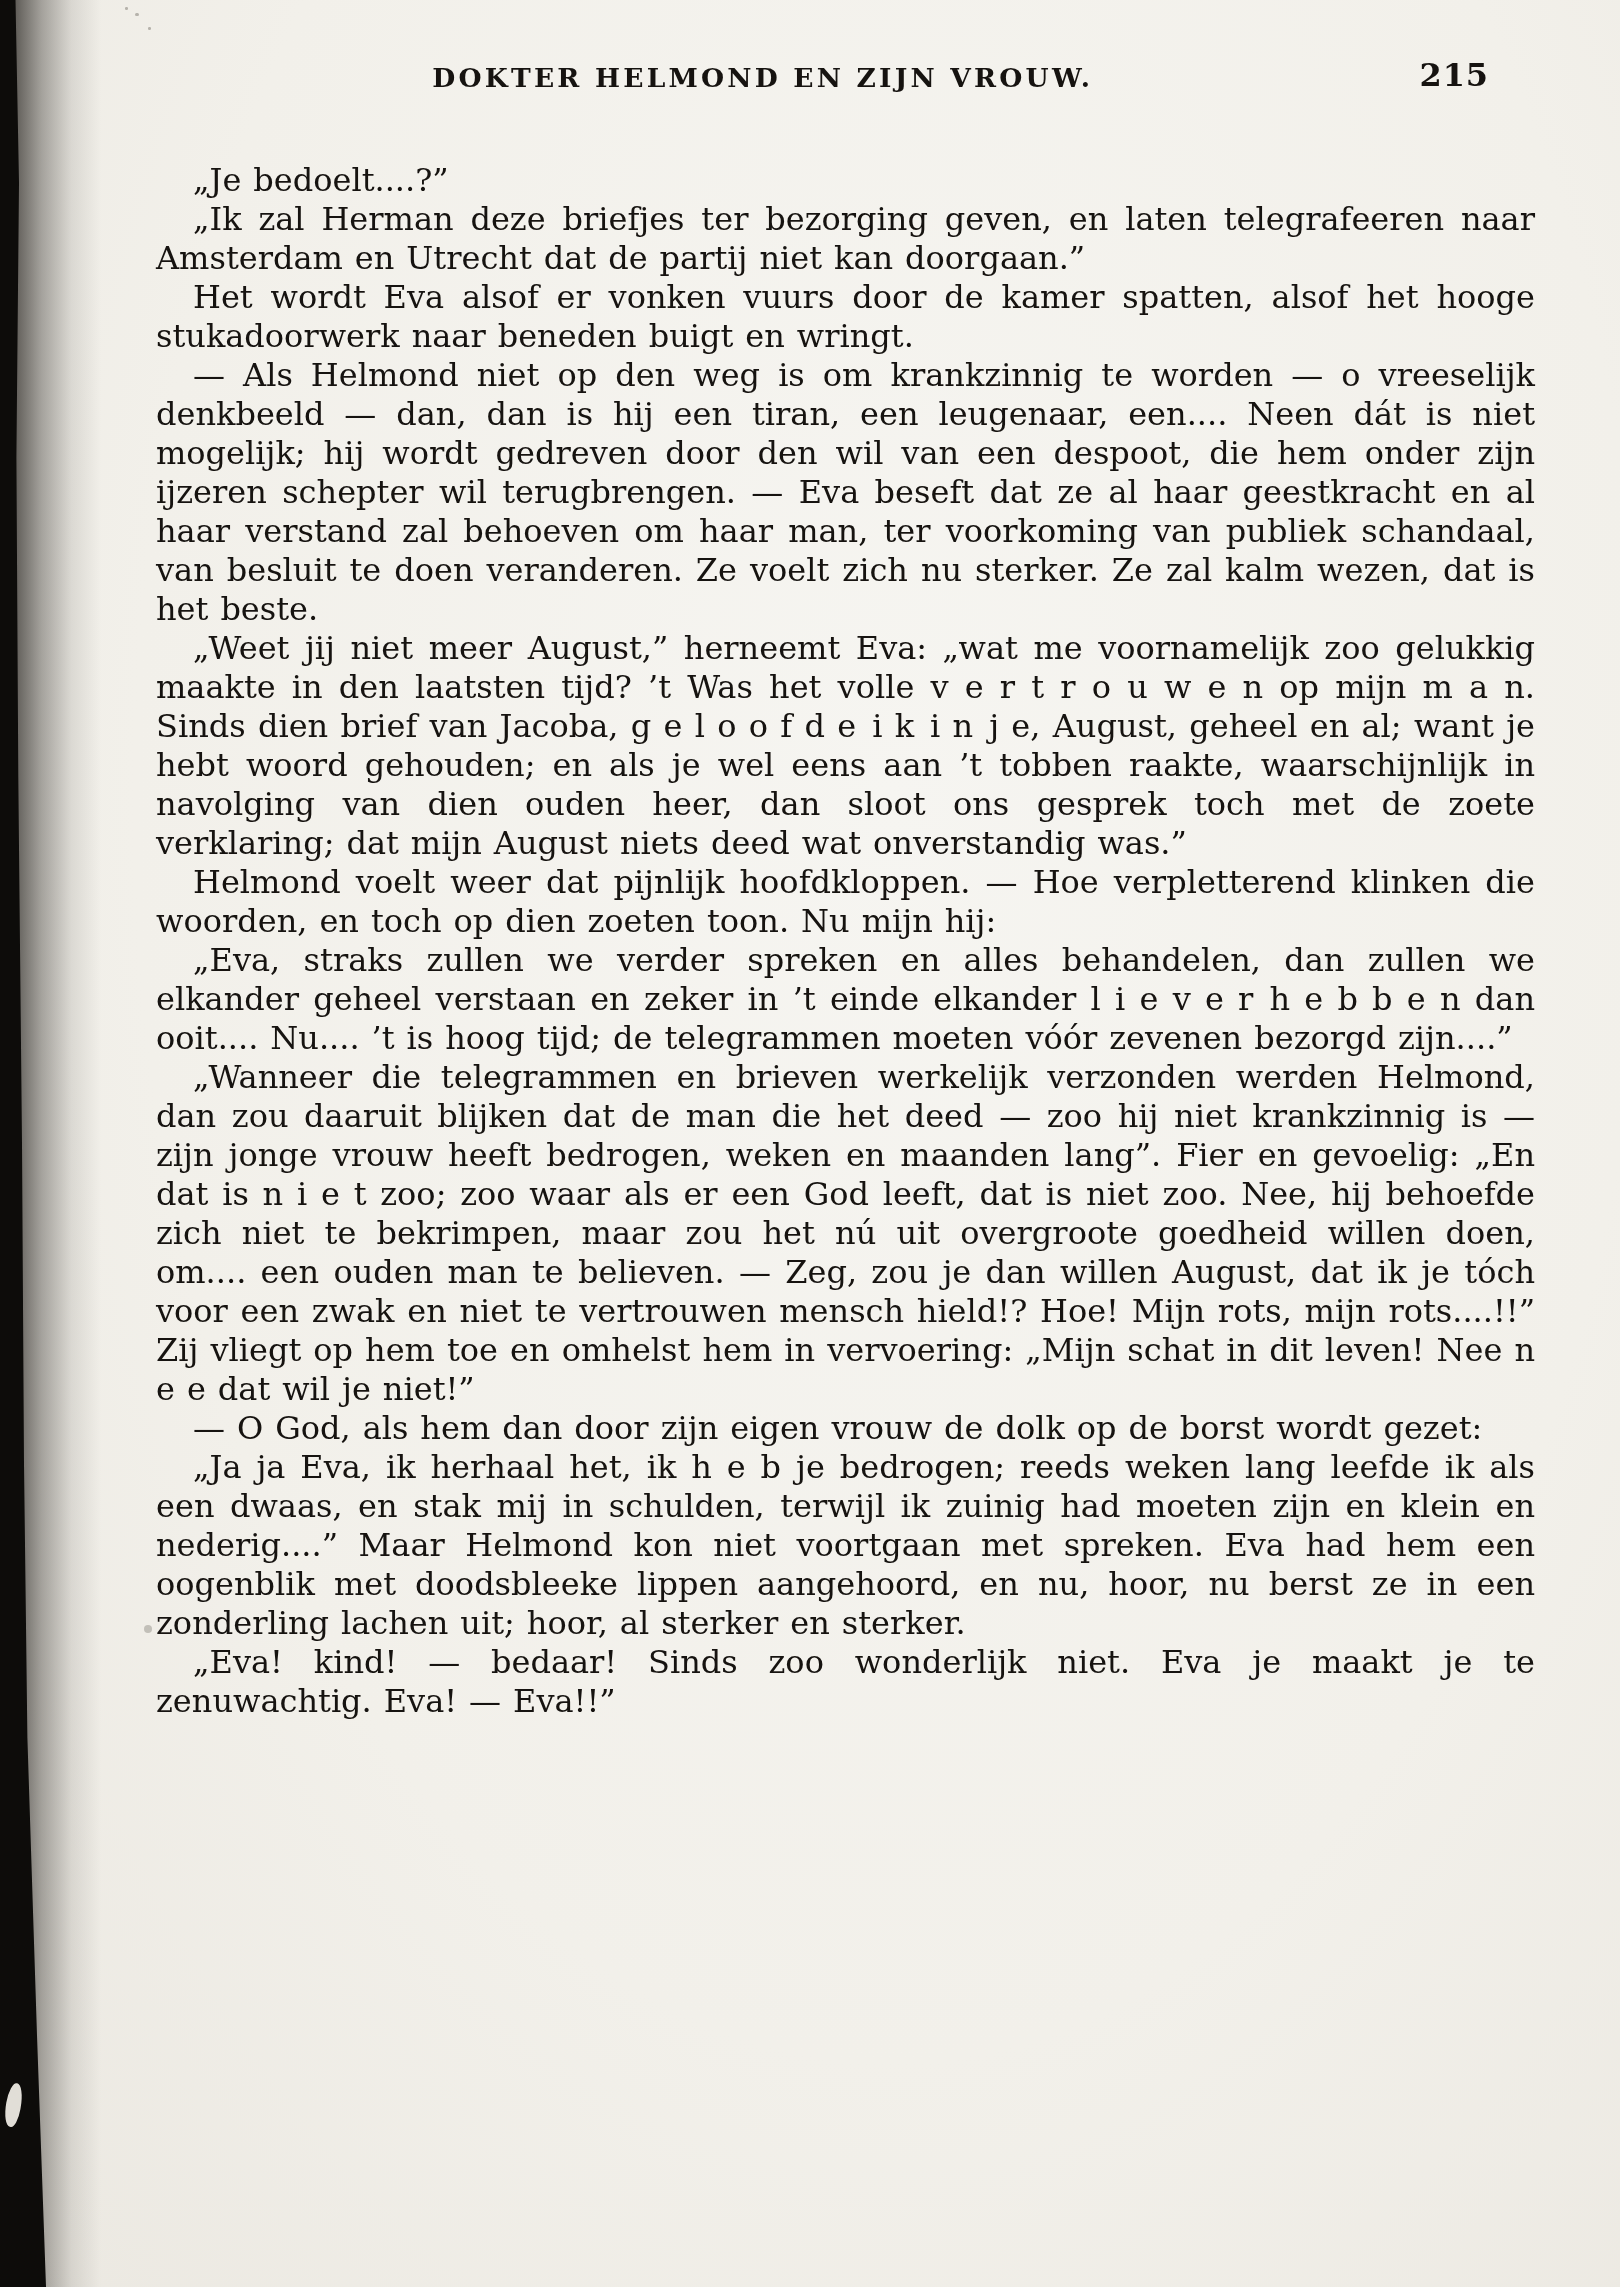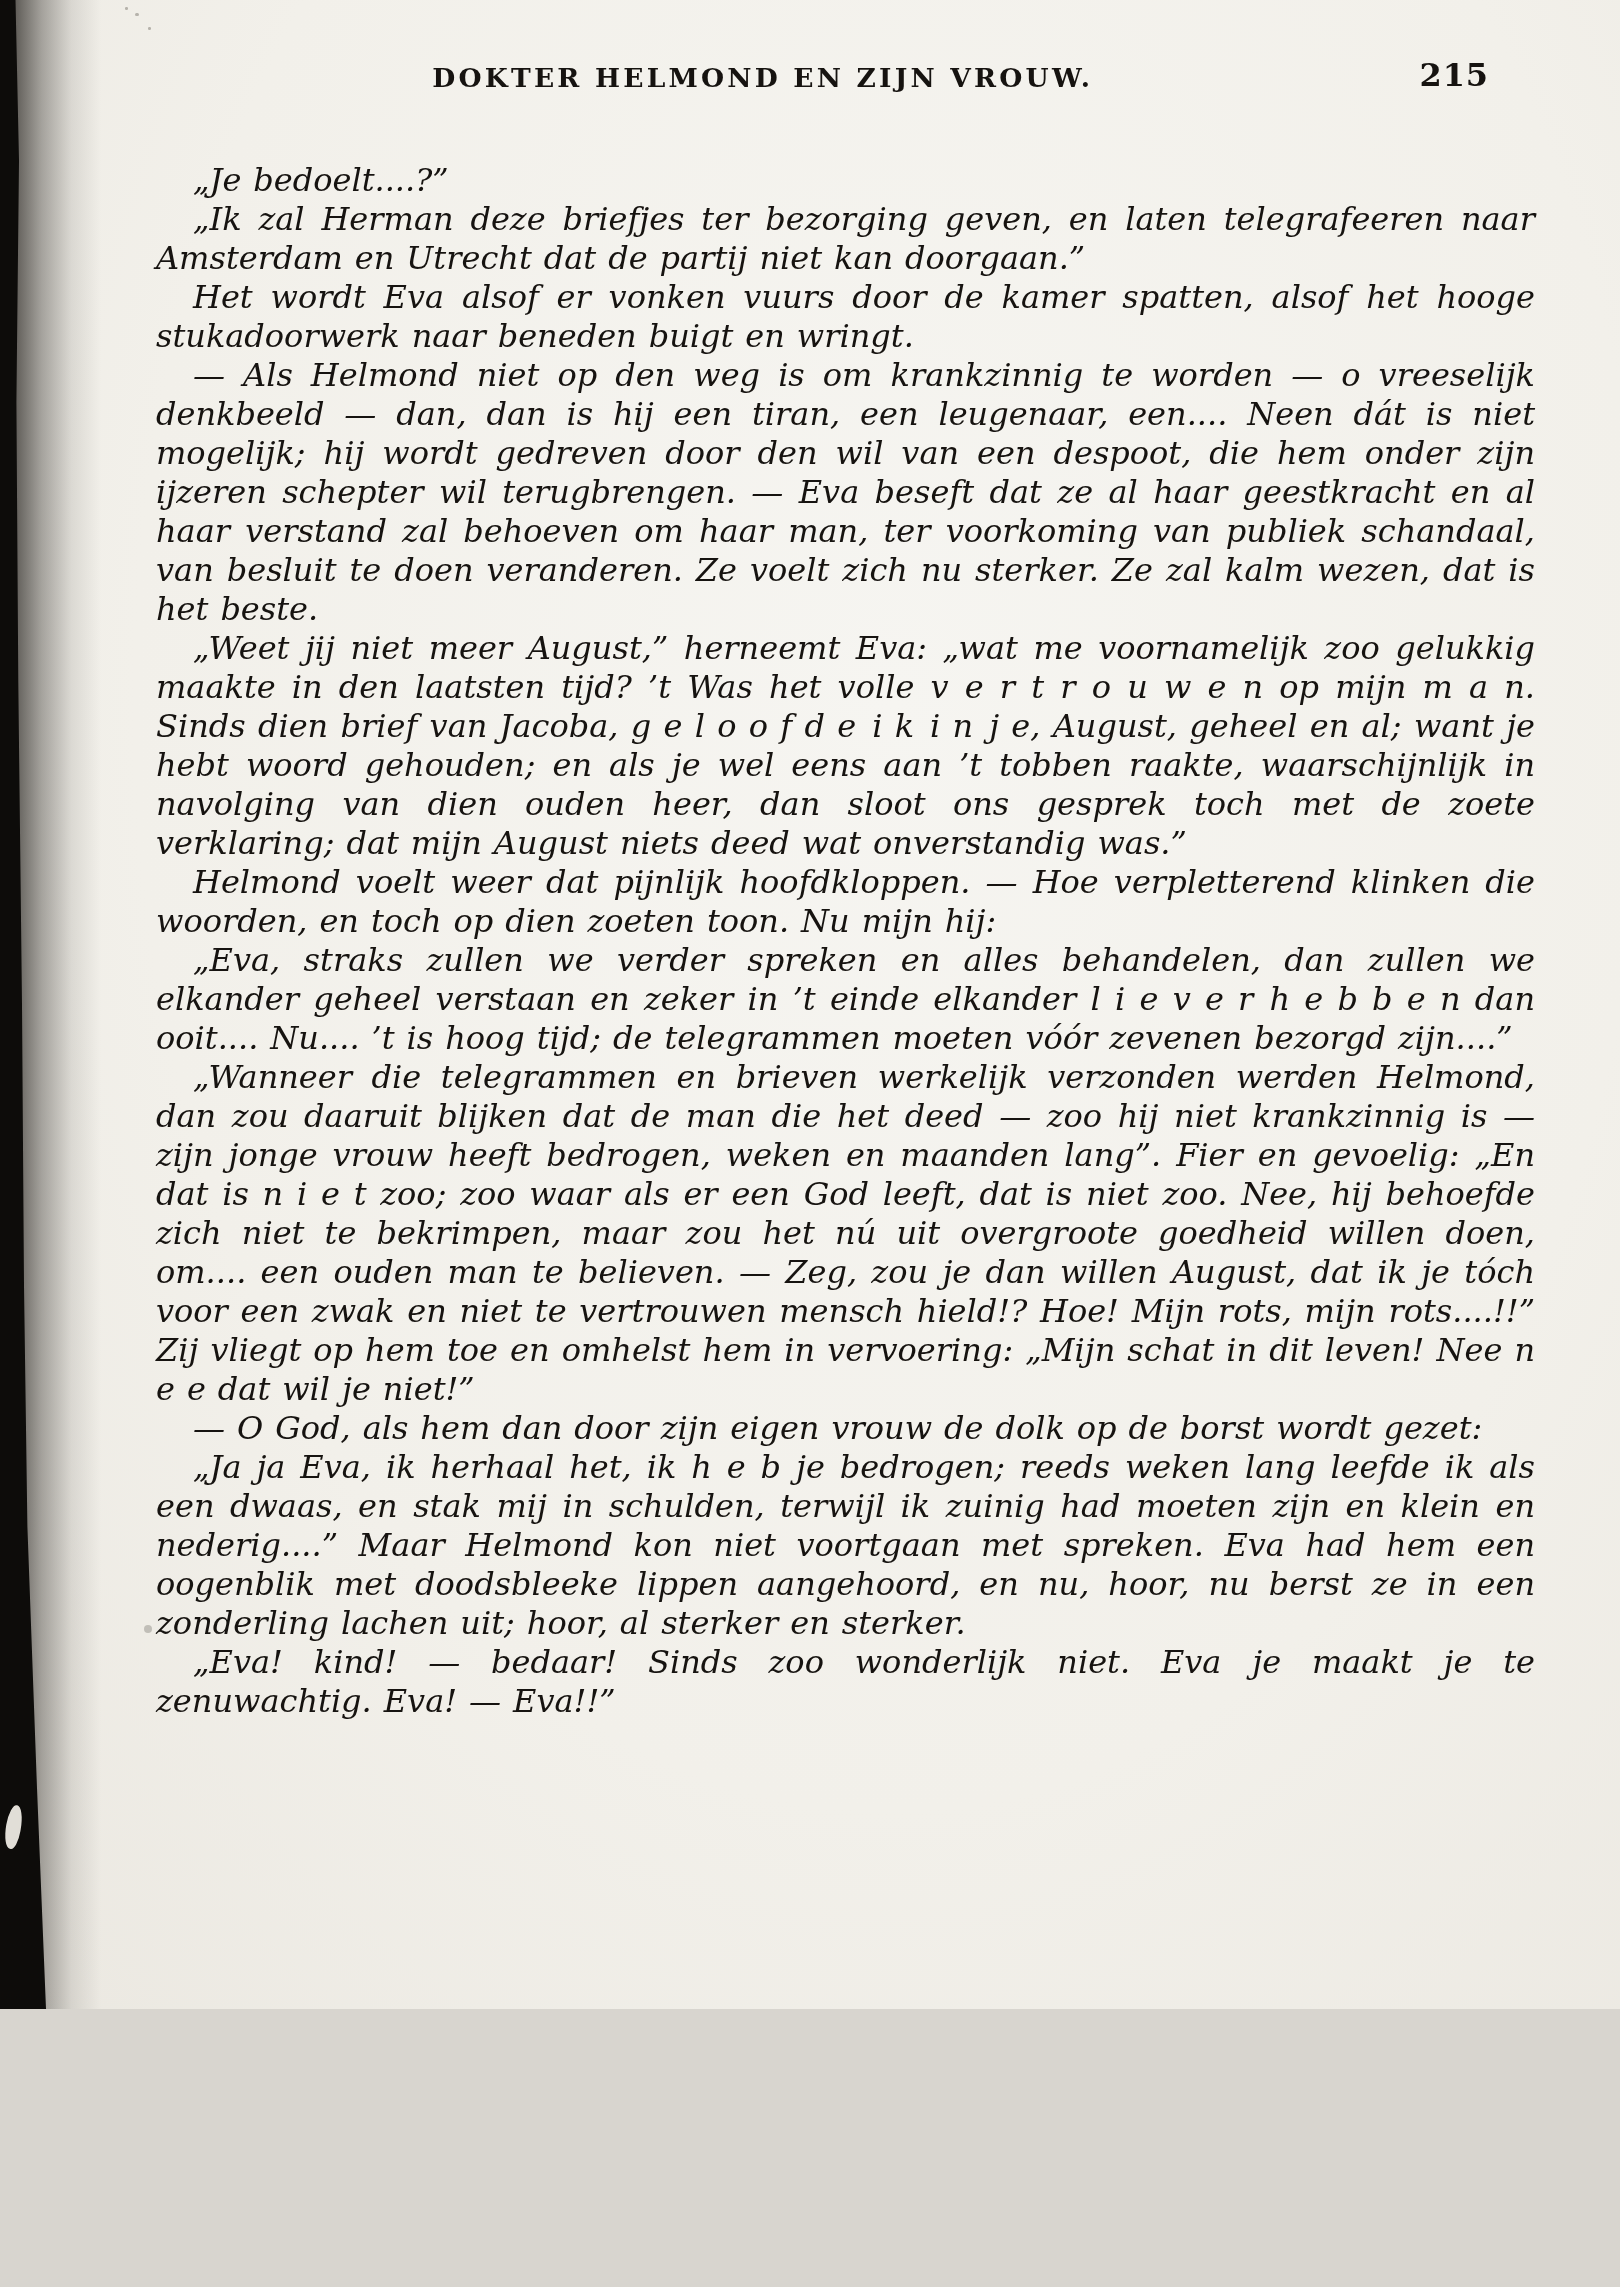--- a/index.html
+++ b/index.html
@@ -3,21 +3,21 @@
 <meta charset="utf-8">
 <style>
   html, body {
     margin: 0;
     padding: 0;
     background: #d8d5cf;
   }
   .page {
     position: relative;
     width: 1621px;
-    height: 2009px;
+    height: 2287px;
     margin: 0 auto;
     overflow: hidden;
     background: radial-gradient(ellipse at 55% 35%, #f6f5f1 0%, #f2f0ea 60%, #ebe8e1 100%);
     font-family: "DejaVu Serif", "Liberation Serif", serif;
     color: #161310;
   }
 
   
   .binding-shadow {
     position: absolute;
@@ -95,21 +95,20 @@
     right: 86px;
     text-align: justify;
     font-size: 32px;
     line-height: 39px;
     word-spacing: 1.8px;
   }
   .body-text .para {
     margin: 0;
     padding: 0;
     text-indent: 37px;
-    font-style: italic;
   }
 </style>
 </head>
 <body>
 
 <div class="page">
 
   <div class="binding-shadow"></div>
   <div class="binding-strip"></div>
   <div class="curl-highlight"></div>

